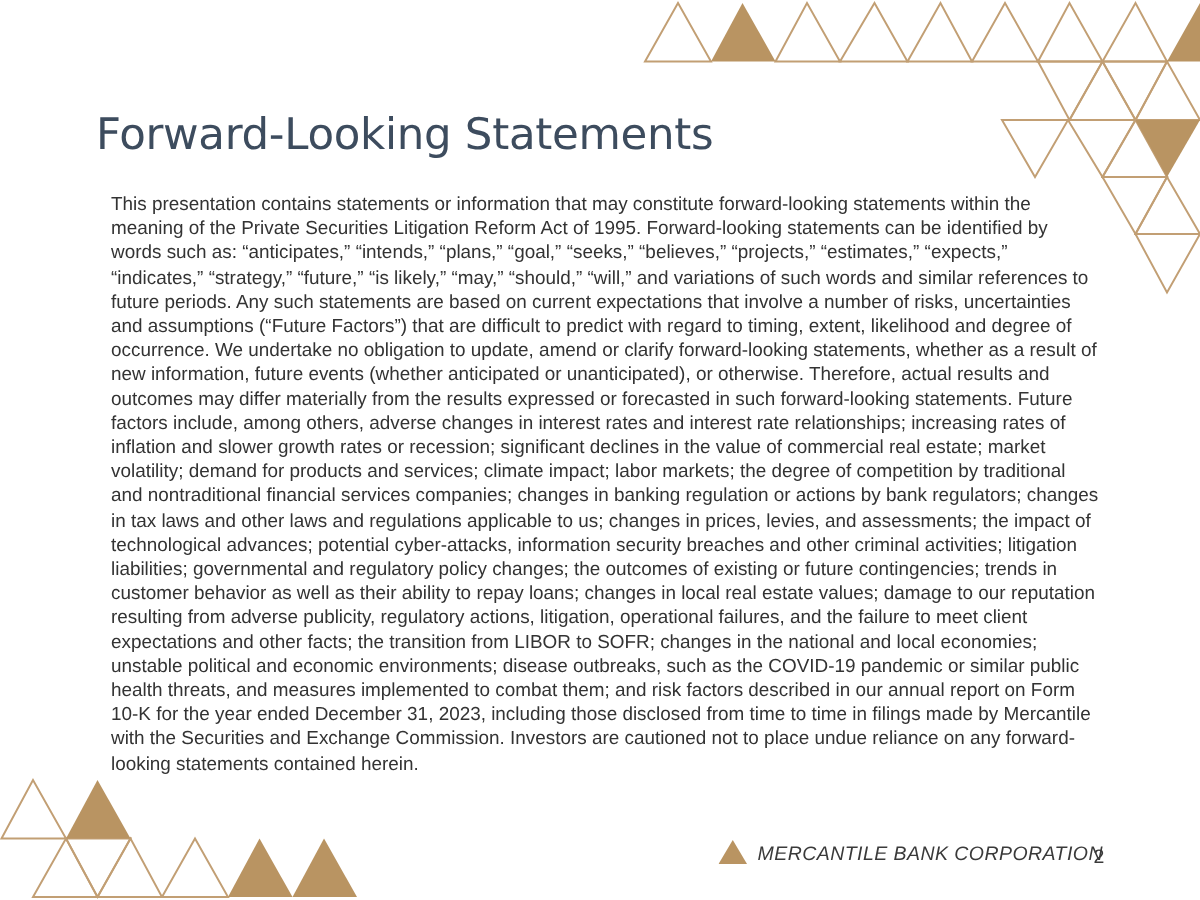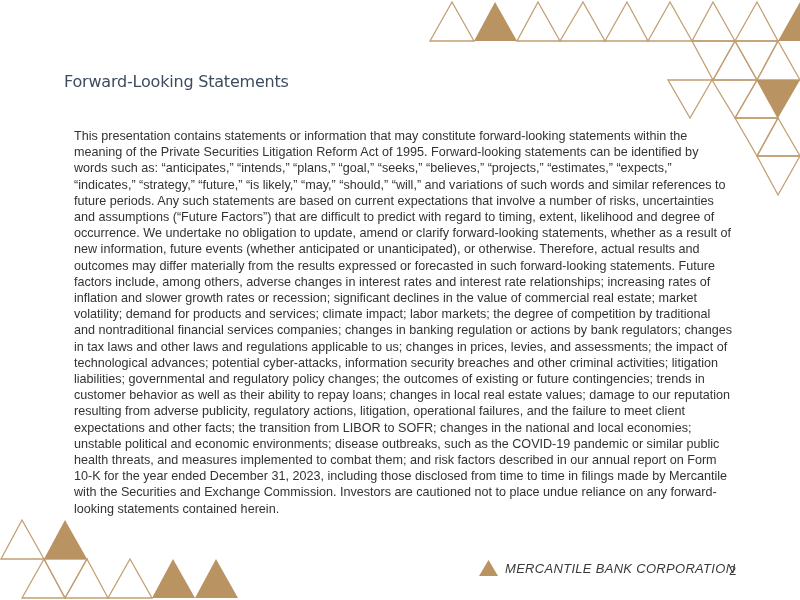--- a/index.html
+++ b/index.html
@@ -5,21 +5,21 @@
   html, body { margin: 0; padding: 0; }
   body {
     width: 800px; height: 600px; position: relative; overflow: hidden;
     background: #ffffff;
     font-family: "Liberation Sans", sans-serif;
   }
   .deco { position: absolute; left: 0; top: 0; width: 800px; height: 600px; pointer-events: none; }
   .title {
     position: absolute; left: 64px; top: 72px; margin: 0;
     font-family: "DejaVu Sans", sans-serif;
-    font-size: 16px; font-weight: normal; color: #3d4c5e; letter-spacing: -0.2px;
+    font-size: 29px; font-weight: normal; color: #3d4c5e; letter-spacing: -0.2px;
   }
   .body-text {
     position: absolute; left: 74px; top: 128px; width: 660px; margin: 0;
     font-family: "Liberation Sans", sans-serif;
     font-size: 12.6px; line-height: 16.2px; color: #333333;
     text-align: left;
   }
   .footer-logo {
     position: absolute; left: 479px; top: 560px; display: flex; align-items: center; font-style: italic;
   }

